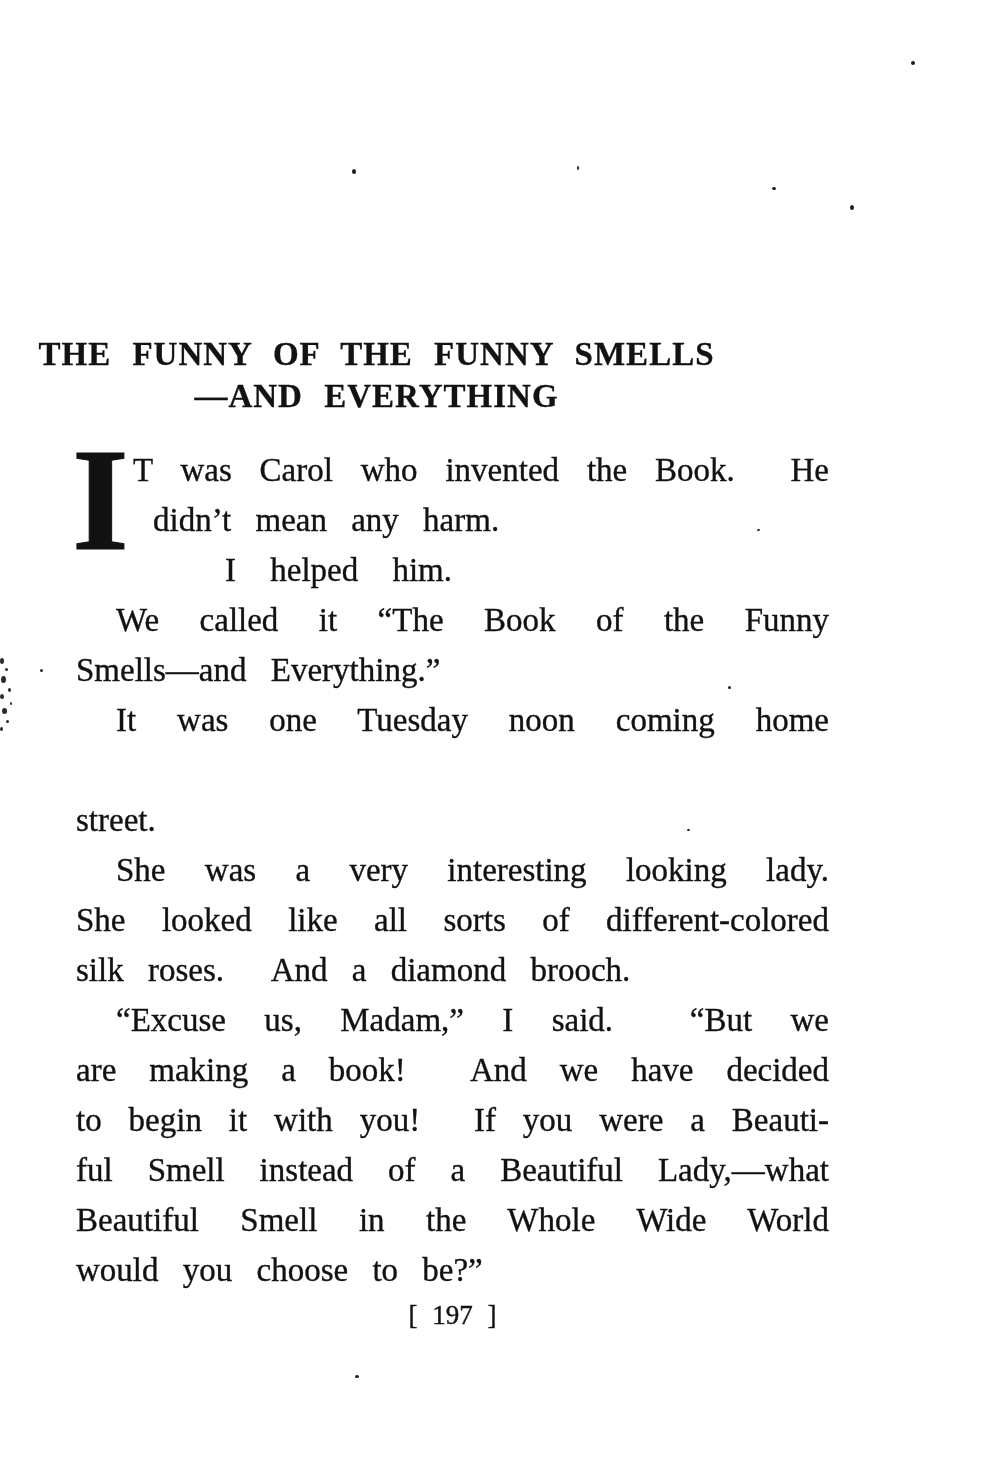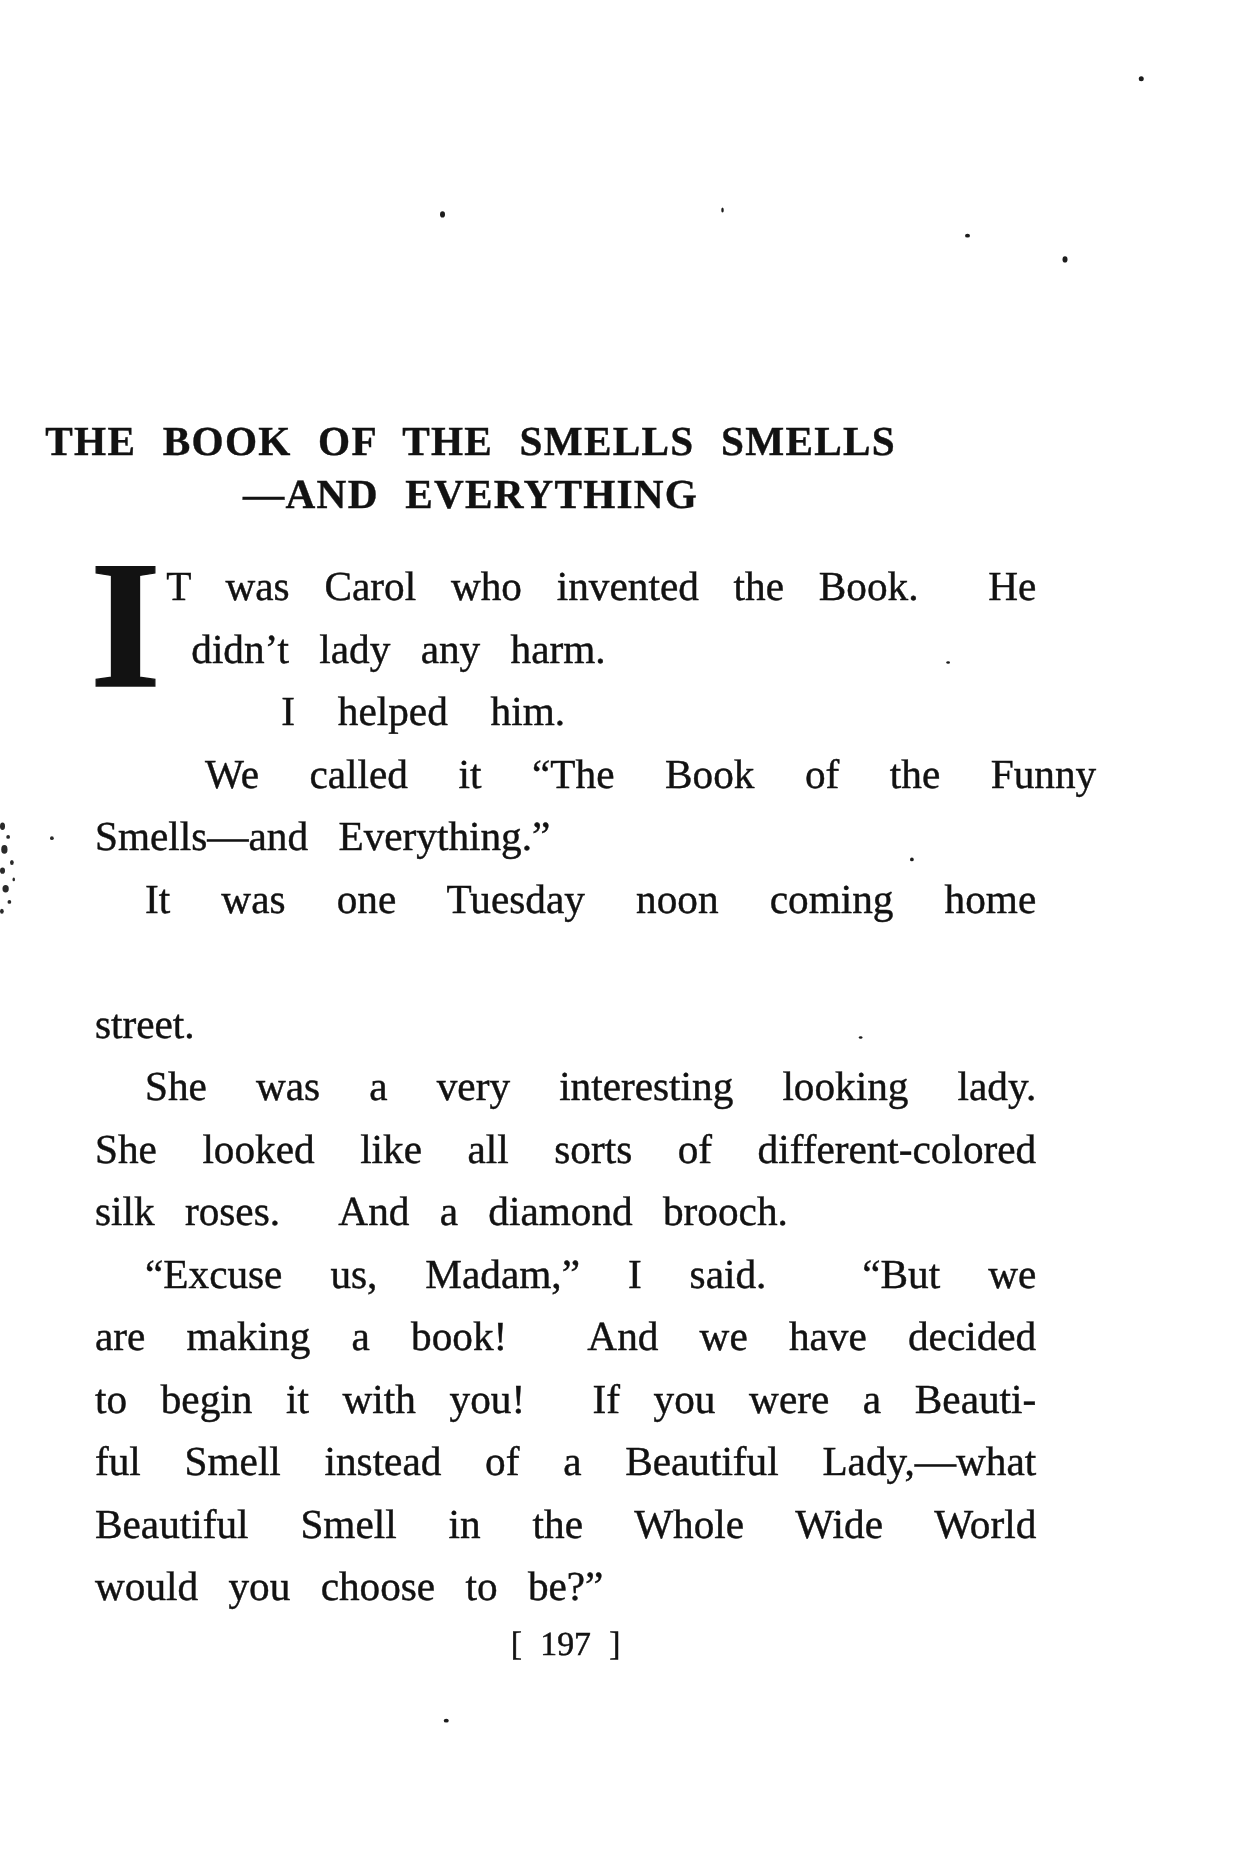--- a/index.html
+++ b/index.html
@@ -69,31 +69,31 @@
     border-radius: 50%;
   }
   .smudge-dot { position: absolute; background: #2a2a2a; border-radius: 50%; }
 </style>
 </head>
 <body>
 
 <div class="page">
 
   <div class="heading">
-    <div>THE BOOK OF THE SMELLS SMELLS</div>
+    <div>THE FUNNY OF THE FUNNY SMELLS</div>
     <div>—AND EVERYTHING</div>
   </div>
 
   <div class="dropcap">I</div>
 
   <div class="content">
     <div class="ln j" style="top:445px; left:57px;  width:696px;">T was Carol who invented the Book.&nbsp; He</div>
-    <div class="ln nj" style="top:495px; left:77px;">didn’t lady any harm.</div>
+    <div class="ln nj" style="top:495px; left:77px;">didn’t mean any harm.</div>
     <div class="ln nj ws-xl" style="top:545px; left:113px;margin-left:36px;">I helped him.</div>
-    <div class="ln j" style="top:595px; left:40px;  width:713px;margin-left:48px;">We called it “The Book of the Funny</div>
+    <div class="ln j" style="top:595px; left:40px;  width:713px;">We called it “The Book of the Funny</div>
     <div class="ln nj" style="top:645px; left:0;">Smells—and Everything.”</div>
     <div class="ln j" style="top:695px; left:40px;  width:713px;">It was one Tuesday noon coming home</div>
     <div class="ln nj" style="top:795px; left:0;">street.</div>
     <div class="ln j" style="top:845px; left:40px;  width:713px;">She was a very interesting looking lady.</div>
     <div class="ln j" style="top:895px; left:0;     width:753px;">She looked like all sorts of different-colored</div>
     <div class="ln nj" style="top:945px; left:0;">silk roses.&nbsp; And a diamond brooch.</div>
     <div class="ln j" style="top:995px; left:40px;  width:713px;">“Excuse us, Madam,” I said.&nbsp; “But we</div>
     <div class="ln j" style="top:1045px; left:0;    width:753px;">are making a book!&nbsp; And we have decided</div>
     <div class="ln j" style="top:1095px; left:0;    width:753px;">to begin it with you!&nbsp; If you were a Beauti-</div>
     <div class="ln j" style="top:1145px; left:0;    width:753px;">ful Smell instead of a Beautiful Lady,—what</div>

